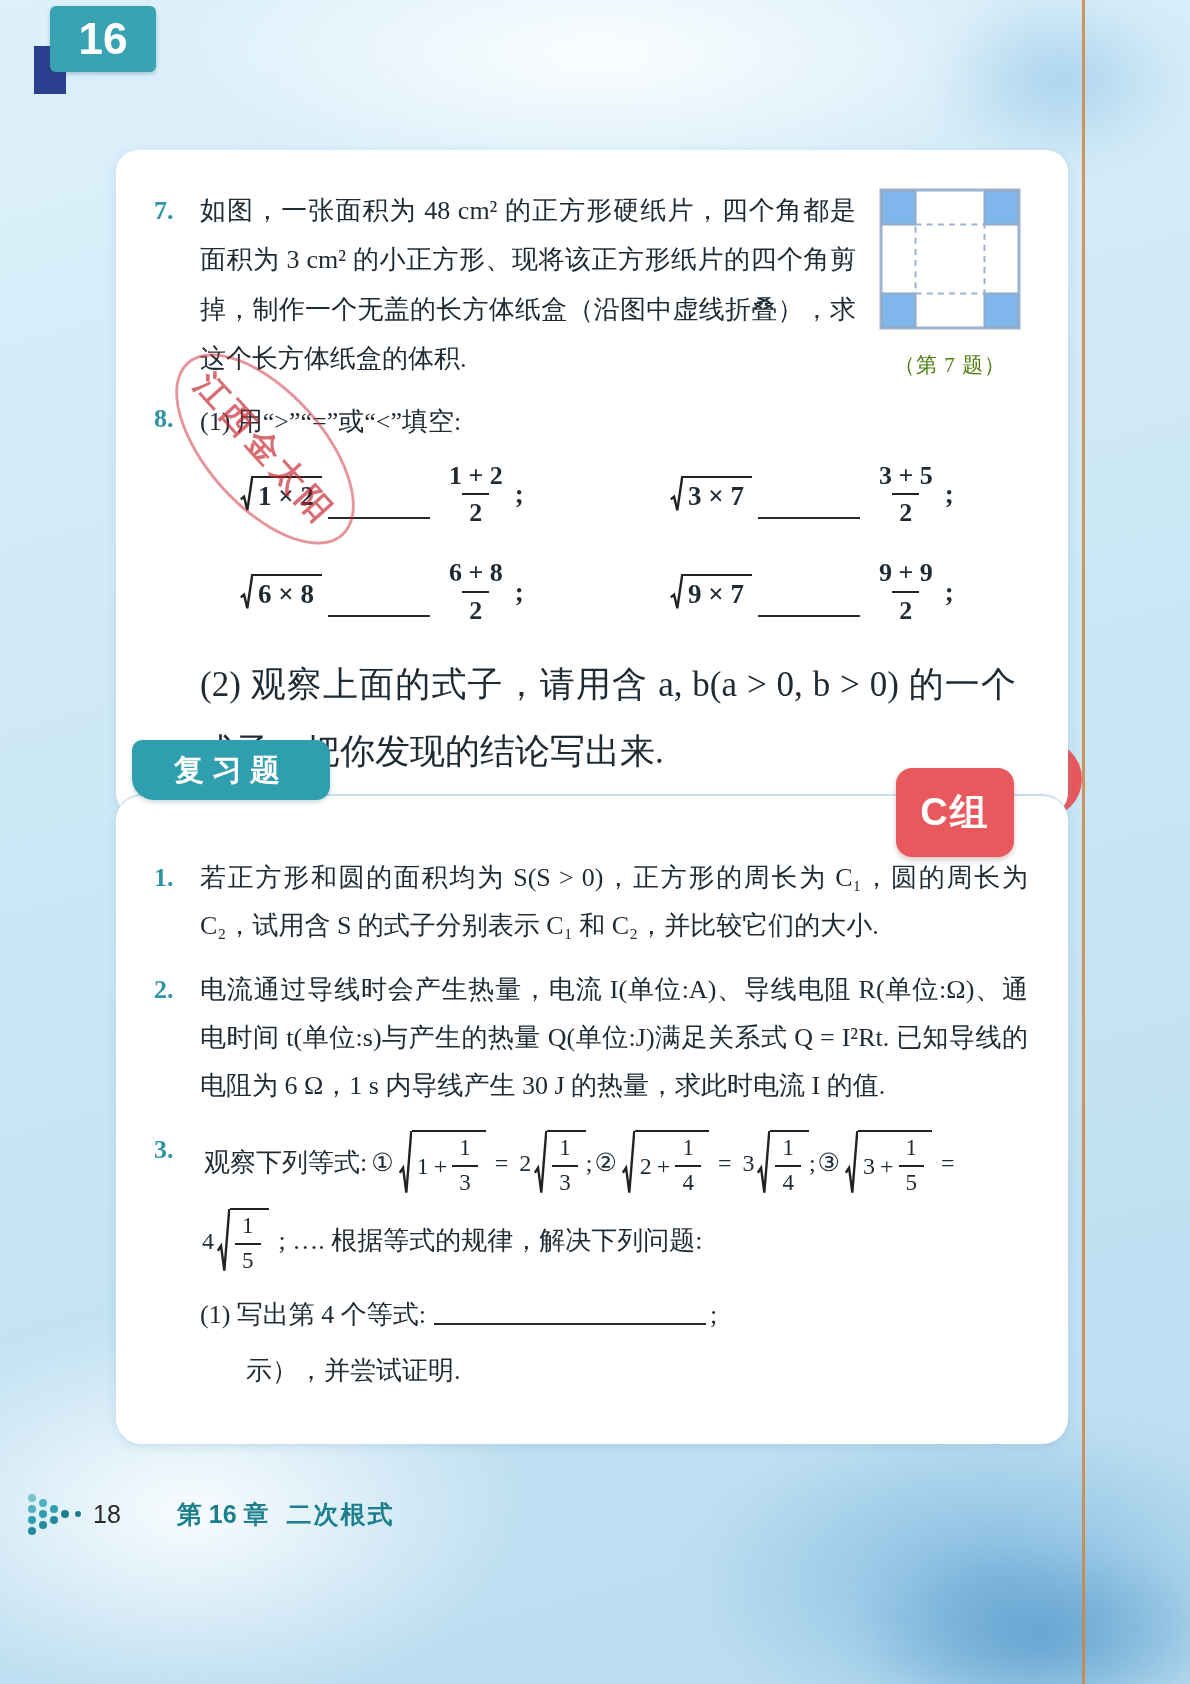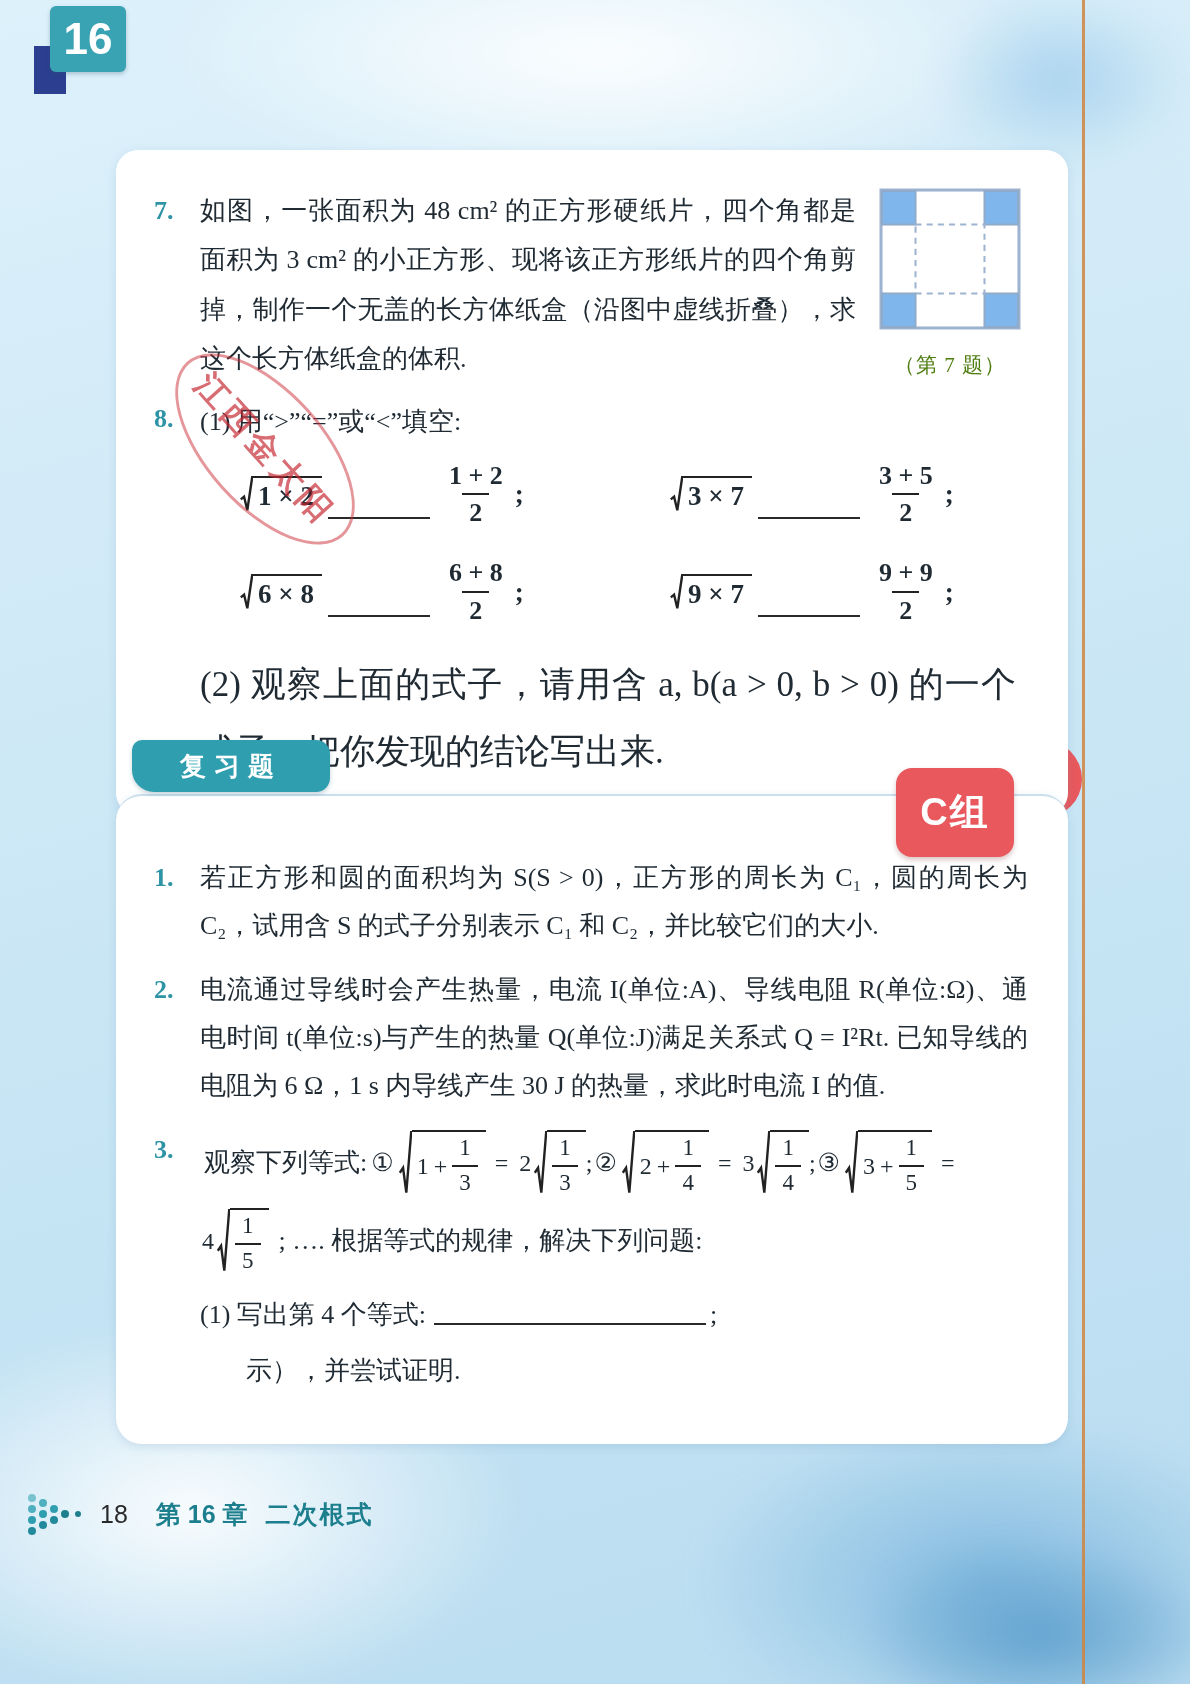--- a/index.html
+++ b/index.html
@@ -14,21 +14,21 @@
   .d2 { left:930px; top:-10px; width:260px; height:180px; background:radial-gradient(ellipse,rgba(160,205,236,.8),rgba(160,205,236,0) 70%); }
   .d3 { left:-140px; top:1320px; width:660px; height:380px; background:radial-gradient(ellipse,rgba(255,255,255,.9),rgba(255,255,255,0) 72%); }
   .d4 { left:700px; top:1420px; width:580px; height:320px; background:radial-gradient(ellipse,rgba(118,178,220,.8),rgba(118,178,220,0) 72%); }
   .d5 { left:580px; top:690px; width:440px; height:110px; background:radial-gradient(ellipse,rgba(255,255,255,.85),rgba(255,255,255,0) 72%); }
   .d6 { left:860px; top:1545px; width:360px; height:180px; background:radial-gradient(ellipse,rgba(90,157,203,.85),rgba(90,157,203,0) 72%); }
 
   .edge-line { position:absolute; left:1082px; top:0; width:3px; height:1684px; background:#cf8540; opacity:.85; z-index:2; }
 
   .corner-sq { position:absolute; left:34px; top:46px; width:32px; height:48px; background:#2c3e8f; z-index:2; }
   .chapter-badge {
-    position:absolute; left:50px; top:6px; width:76px; height:66px; background:#39a3b3;
+    position:absolute; left:50px; top:6px; width:106px; height:66px; background:#39a3b3;
     border-radius:6px; display:flex; align-items:center; justify-content:center; z-index:3;
     color:#fff; font-family:"Liberation Sans",sans-serif; font-weight:bold; font-size:44px;
     box-shadow:0 2px 4px rgba(40,90,110,.3);
   }
 
   .card { position:absolute; background:#ffffff; z-index:1; box-shadow:0 3px 10px rgba(110,155,190,.22); }
   .card1 { left:116px; top:150px; width:952px; min-height:558px; border-radius:22px; padding:36px 42px 30px 38px; }
   .card2 { left:116px; top:794px; width:952px; height:650px; border-radius:26px; border-top:2px solid #c9dfec; padding:58px 40px 20px 38px; }
 
   .pnum { color:#2e93a5; font-weight:bold; }
@@ -60,23 +60,23 @@
   .stamp {
     position:absolute; left:148px; top:390px; width:234px; height:118px; z-index:4;
     border:3.5px solid rgba(204,45,55,.5); border-radius:50%;
     transform:rotate(48deg); display:flex; align-items:center; justify-content:center;
   }
   .stamp-text { color:rgba(198,38,48,.68); font-size:33px; font-weight:bold; letter-spacing:5px;
     white-space:nowrap; font-family:"Liberation Sans",sans-serif; }
 
   
   .review-tab {
-    position:absolute; left:132px; top:740px; width:198px; height:52px; background:#2f9fb0; z-index:3;
+    position:absolute; left:132px; top:740px; width:198px; height:60px; background:#2f9fb0; z-index:3;
     border-radius:10px 14px 14px 22px; display:flex; align-items:center; justify-content:center;
-    color:#fff; font-family:Liberation Sans, sans-serif; font-weight:bold; font-size:26px; letter-spacing:8px;
+    color:#fff; font-family:Liberation Sans, sans-serif; font-weight:bold; font-size:30px; letter-spacing:8px;
     box-shadow:0 2px 4px rgba(40,90,110,.25);
   }
   .header-wave { position:absolute; left:620px; top:744px; width:330px; height:50px; background:#cdeaf7; border-radius:40px 40px 6px 6px; z-index:0; }
   .red-dot { position:absolute; left:1004px; top:740px; width:78px; height:78px; border-radius:50%; background:#e8585c; z-index:0; }
   .group-badge {
     position:absolute; left:896px; top:768px; width:118px; height:89px; background:#e8585c; z-index:5;
     border-radius:16px; display:flex; align-items:center; justify-content:center;
     color:#fff; font-family:"Liberation Sans",sans-serif; font-weight:bold; font-size:38px; letter-spacing:2px;
     box-shadow:0 3px 5px rgba(120,30,35,.25);
   }
@@ -98,22 +98,22 @@
   .mfrac { font-size:23px; }
   .subline { font-size:26px; line-height:1.9; margin:6px 0; }
   .blank-long { display:inline-block; border-bottom:2px solid #2a2a2a; height:1em; vertical-align:baseline; margin:0 4px -2px 8px; }
   .bl1 { width:272px; }
   .bl2 { width:300px; }
   .cont-line { margin-left:46px; font-size:26px; line-height:1.9; }
 
   
   .footer { position:absolute; left:26px; top:1490px; display:flex; align-items:center; z-index:3;
     font-family:"Liberation Sans",sans-serif; }
-  .pageno { font-size:25px; color:#2a2a2a; margin-left:8px;text-align:right; }
-  .chap { margin-left:28px; color:#1d7f8e; font-weight:bold; font-size:25px; }
+  .pageno { font-size:25px; color:#2a2a2a; margin-left:1px;text-align:right; }
+  .chap { margin-left:56px; color:#1d7f8e; font-weight:bold; font-size:25px; }
   .chap-title { margin-left:18px; color:#1d7f8e; font-weight:bold; font-size:25px; letter-spacing:2px; }
 </style>
 </head>
 <body>
 
 <div class="page">
 
   <div class="decor d1"></div>
   <div class="decor d2"></div>
   <div class="decor d3"></div>

